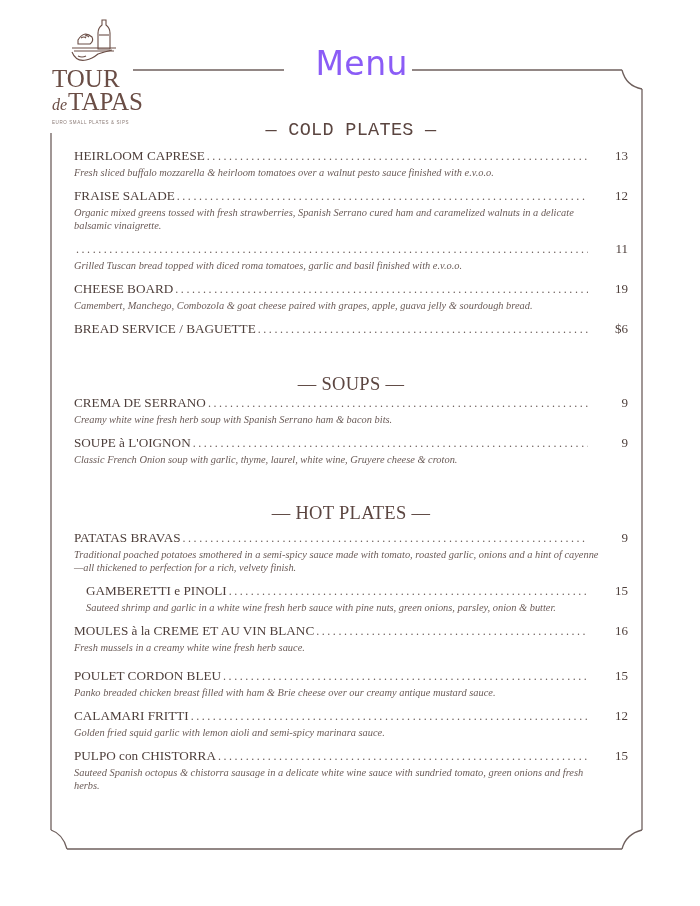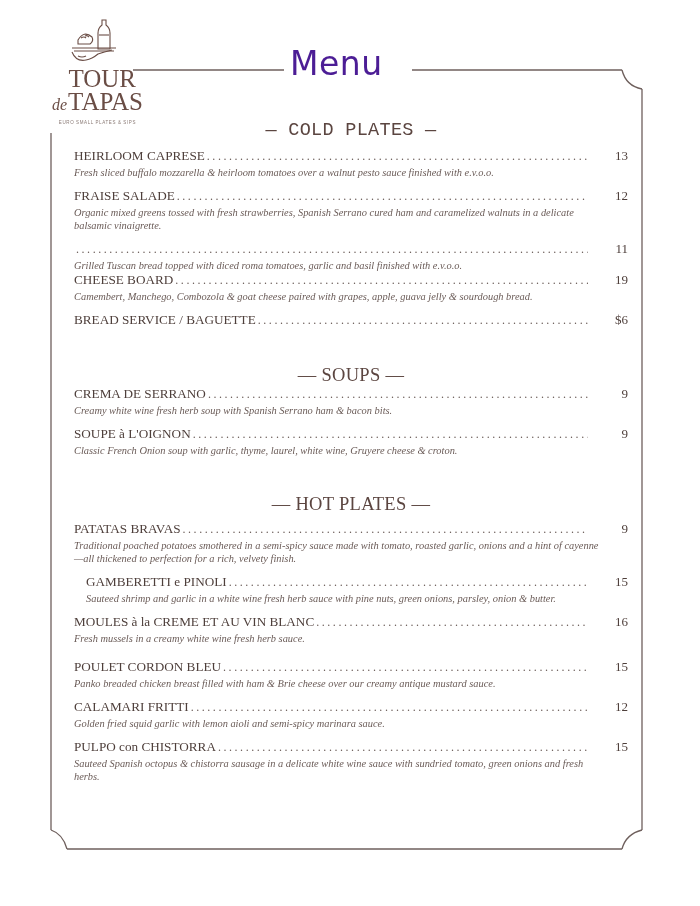--- a/index.html
+++ b/index.html
@@ -1,29 +1,29 @@
 <!DOCTYPE html>
 <html><head>
 <meta charset="utf-8">
 <style>
   html, body { margin: 0; padding: 0; }
   body {
     width: 700px; height: 906px; background: #ffffff; position: relative; overflow: hidden;
     font-family: "Liberation Sans", "DejaVu Sans", sans-serif; color: #5b4a45;
   }
   .frame { position: absolute; left: 0; top: 0; width: 700px; height: 906px; }
-  .logo { position: absolute; left: 52px; top: 18px; width: 84px; text-align: right; }
+  .logo { position: absolute; left: 52px; top: 18px; width: 84px; text-align: left; }
   .logo-art { display: block; margin: 0 auto; }
   .logo-tour { font-family: "Liberation Serif", "DejaVu Serif", serif; font-size: 25px; line-height: 22px; color: #6a4d45; letter-spacing: 0px; margin-top: 2px; }
   .logo-tapas { font-family: "Liberation Serif", "DejaVu Serif", serif; font-size: 25px; line-height: 24px; color: #6a4d45; white-space: nowrap; }
   .logo-tapas .de { font-style: italic; font-size: 16px; margin-right: 1px; }
   .logo-tag { font-size: 4.5px; letter-spacing: 0.6px; color: #8a7a75; margin-top: 3px; white-space: nowrap; }
   .menu-title {
-    position: absolute; left: 290px; top: 44px; width: 118px; text-align: left;
-    font-family: "DejaVu Sans", sans-serif; font-size: 33px; color: #4c1d95; letter-spacing: 0.5px;
+    position: absolute; left: 290px; top: 44px; width: 118px; text-align: right;
+    font-family: "DejaVu Sans", sans-serif; font-size: 33px; color: #8b5cf6; letter-spacing: 0.5px;
   }
   .content { position: absolute; left: 74px; top: 120px; width: 554px; }
   .section-title {
     text-align: center; font-family: "Liberation Serif", "DejaVu Serif", serif; font-size: 18.5px;
     color: #5b4540; letter-spacing: 0.3px;
   }
   .item { position: relative; }
   .item-line { display: flex; align-items: baseline; font-family: "Liberation Serif", "DejaVu Serif", serif; font-size: 13.2px; color: #4e3f3b; line-height: 16px; }
   .item-name { white-space: nowrap; }
   .dots { flex: 1; overflow: hidden; white-space: nowrap; color: #6d5f5b; font-size: 12px; letter-spacing: 2.55px; margin-left: 2px; margin-right: 22px; }
@@ -102,21 +102,21 @@
     </div>
 
     <div class="item" style="margin-top:9px;">
       <div class="item-line">
           <span class="dots">.....................................................................................................................</span>
           <span class="price">11</span>
         </div>
       <div class="item-desc">Grilled Tuscan bread topped with diced roma tomatoes, garlic and basil finished with e.v.o.o.</div>
     </div>
 
-    <div class="item" style="">
+    <div class="item" style="margin-top:9px;">
       <div class="item-line">
           <span class="item-name">CHEESE BOARD</span>
           <span class="dots">.....................................................................................................................</span>
           <span class="price">19</span>
         </div>
       <div class="item-desc">Camembert, Manchego, Combozola &amp; goat cheese paired with grapes, apple, guava jelly &amp; sourdough bread.</div>
     </div>
 
     <div class="item" style="margin-top:9px;">
       <div class="item-line">

